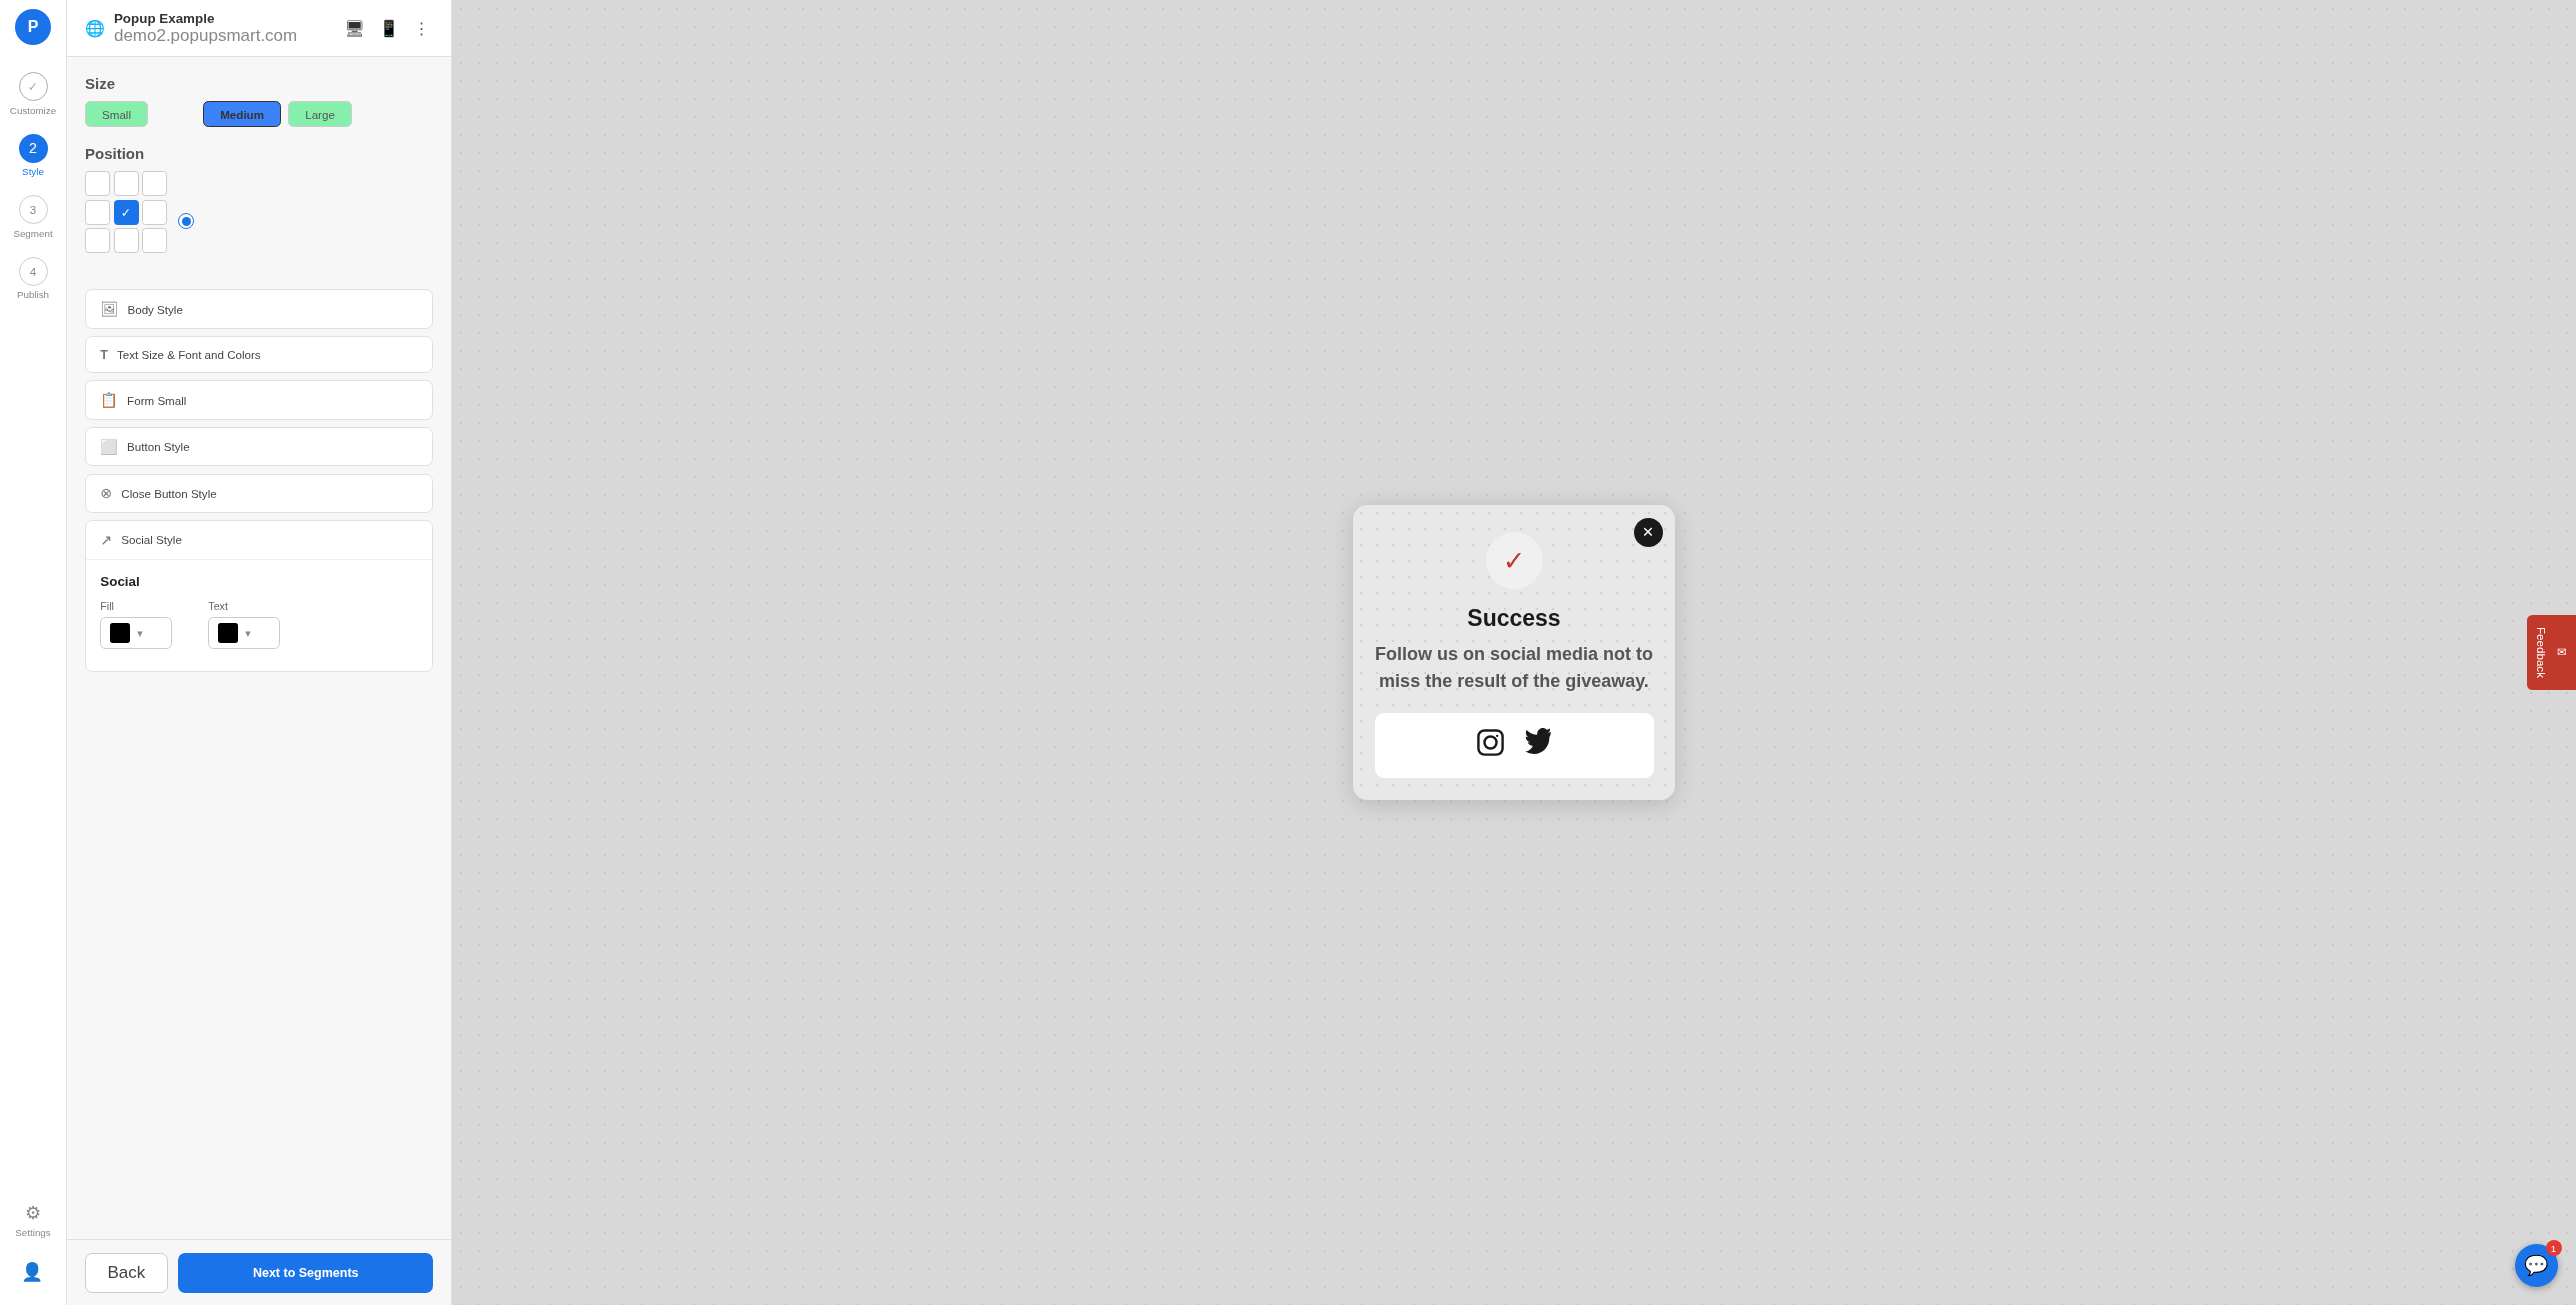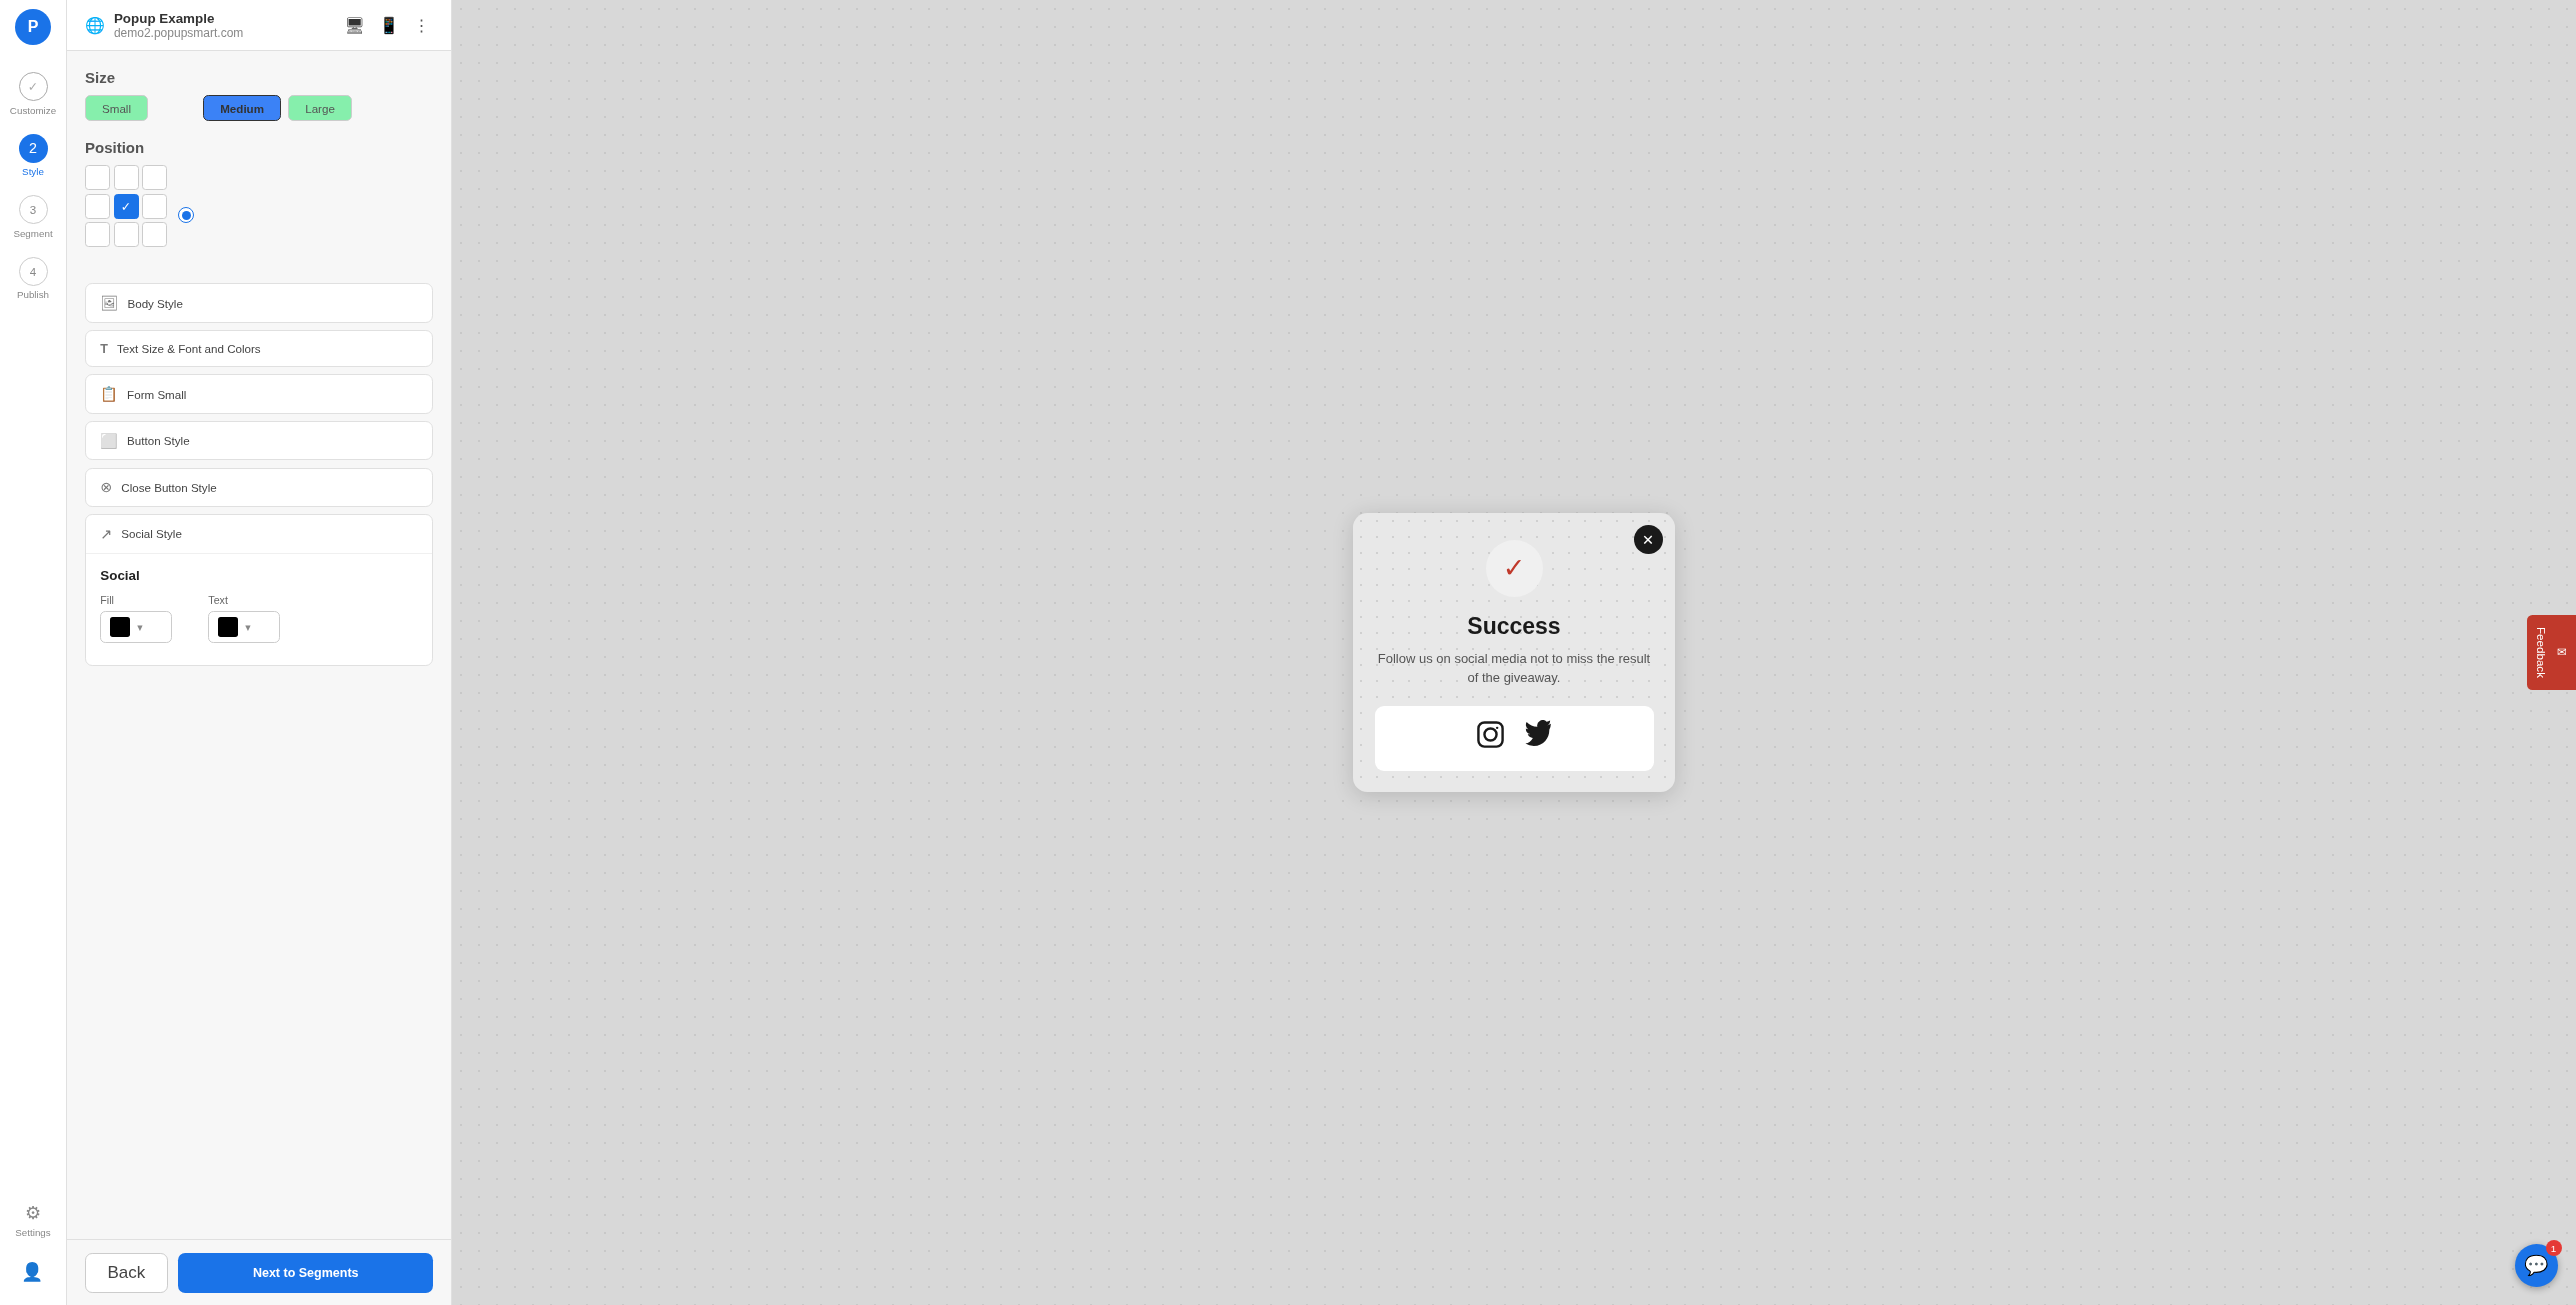--- a/index.html
+++ b/index.html
@@ -49,21 +49,21 @@
       flex-direction: column;
       overflow: hidden;
     }
     .panel-header {
       background: #fff;
       padding: 10.7px 18px;
       border-bottom: 0.9px solid #e0e0e0;
       display: flex; align-items: center; gap: 9px;
     }
     .panel-header-title { font-size: 13.4px; font-weight: 600; color: #333; }
-    .panel-header-sub { font-size: 12px; color: #888; }
+    .panel-header-sub { font-size: 17px; color: #888; }
     .panel-header-actions { margin-left: auto; display: flex; gap: 7.2px; }
     .device-btn { background: none; border: none; cursor: pointer; padding: 3.6px; color: #555; font-size: 16px; }
     .device-btn.active { color: #333; }
 
     .panel-content {
       flex: 1;
       overflow-y: auto;
       padding: 18px;
     }
 
@@ -171,21 +171,21 @@
       width: 29px; height: 29px; background: #1a1a1a;
       border-radius: 50%; display: flex; align-items: center; justify-content: center;
       color: #fff; font-size: 14.3px; cursor: pointer;
     }
     .popup-check-circle {
       width: 57px; height: 57px; background: #f0f0f0;
       border-radius: 50%; display: flex; align-items: center; justify-content: center;
       margin: 0 auto 16px; font-size: 25px; color: #c0392b;
     }
     .popup-title { font-size: 23px; font-weight: 800; color: #1a1a1a; margin-bottom: 9px; }
-    .popup-desc { font-size: 13px; color: #555; margin-bottom: 18px; line-height: 1.5; }
+    .popup-desc { font-size: 18px; color: #555; margin-bottom: 18px; line-height: 1.5; font-weight: bold; }
     .social-icons-box {
       background: #fff; border-radius: 9px;
       padding: 14.3px 18px;
       display: flex; align-items: center; justify-content: center; gap: 18px;
     }
     .social-icon { font-size: 27px; color: #1a1a1a; cursor: pointer; }
 
     
     .feedback-tab {
       position: fixed; right: 0; top: 50%; transform: translateY(-50%);

